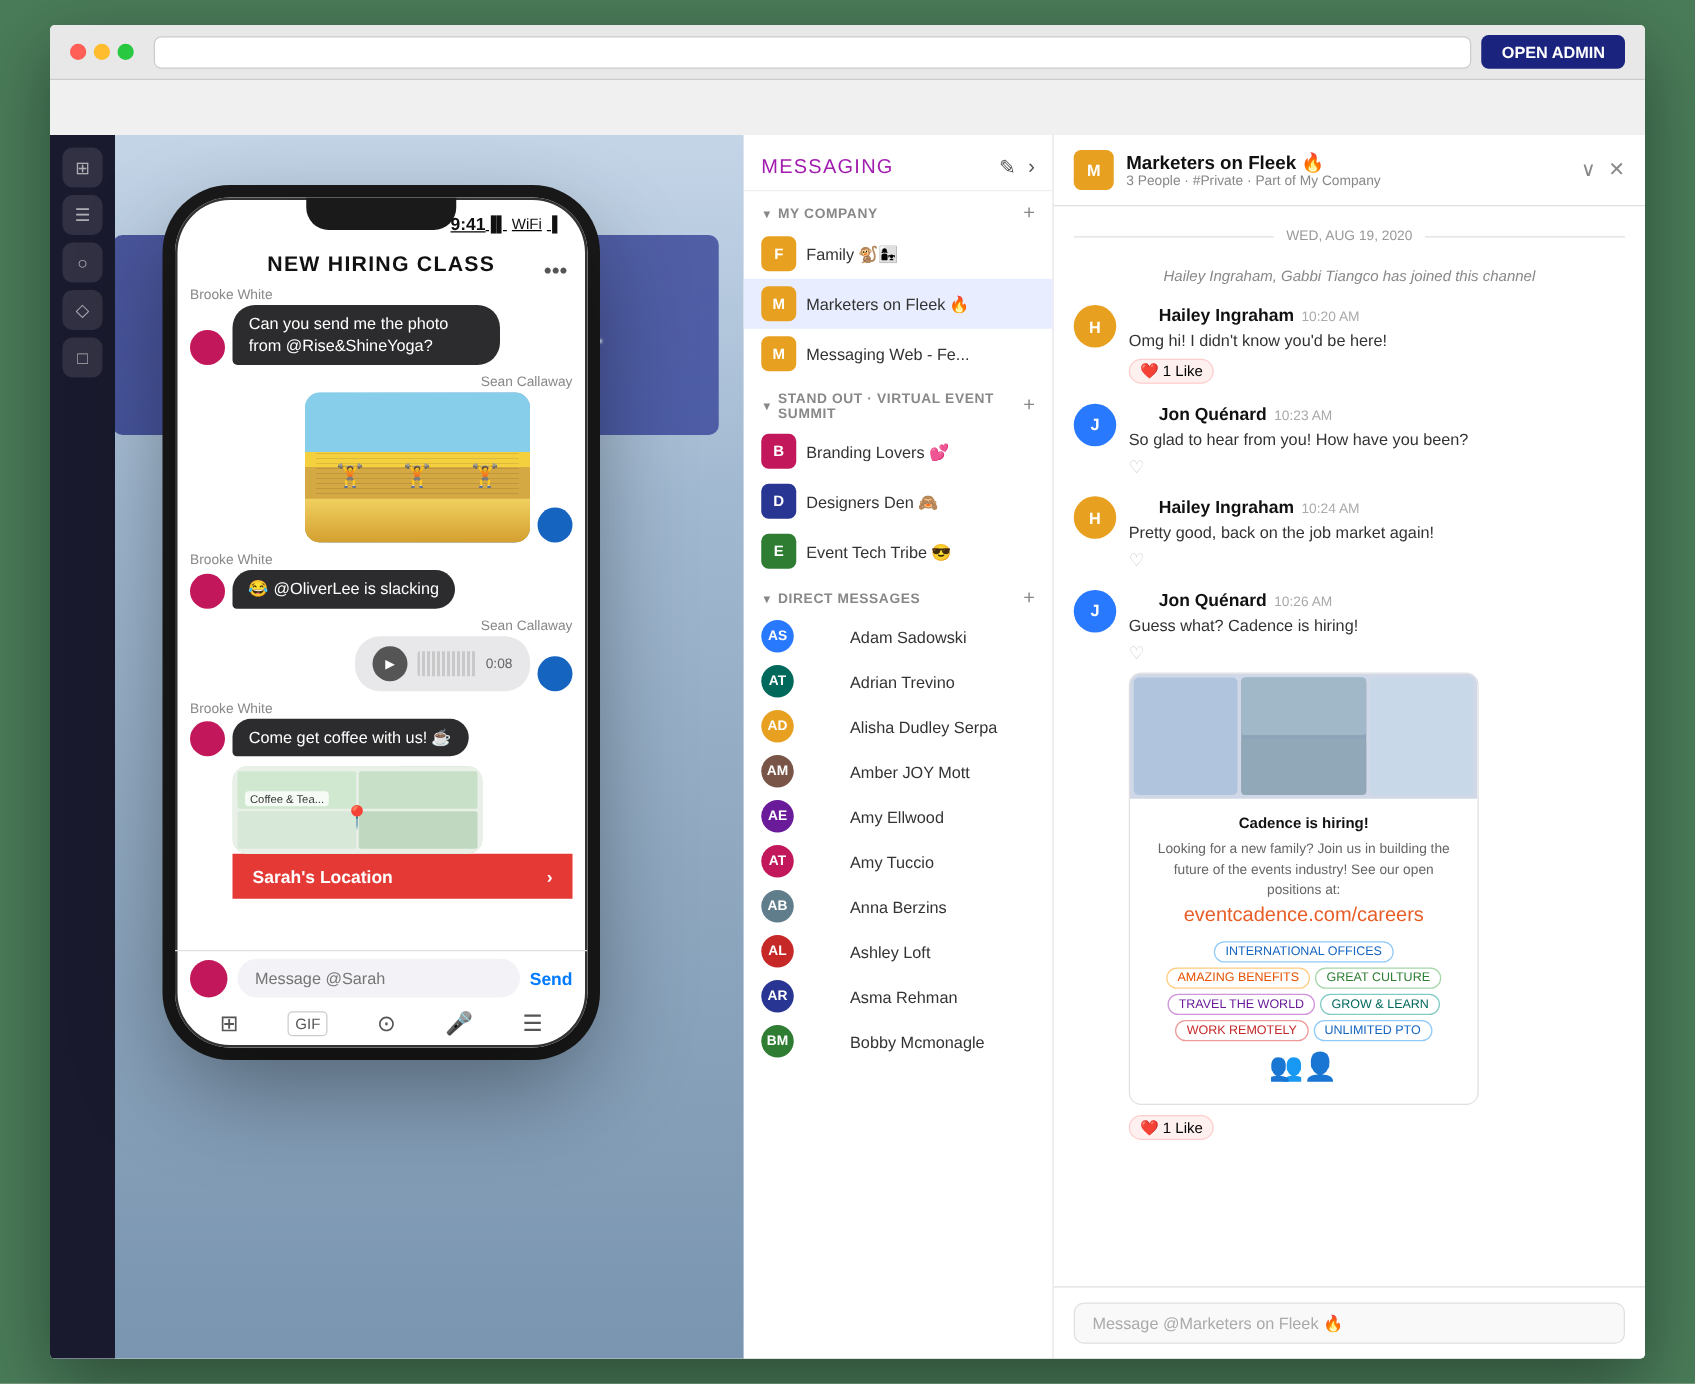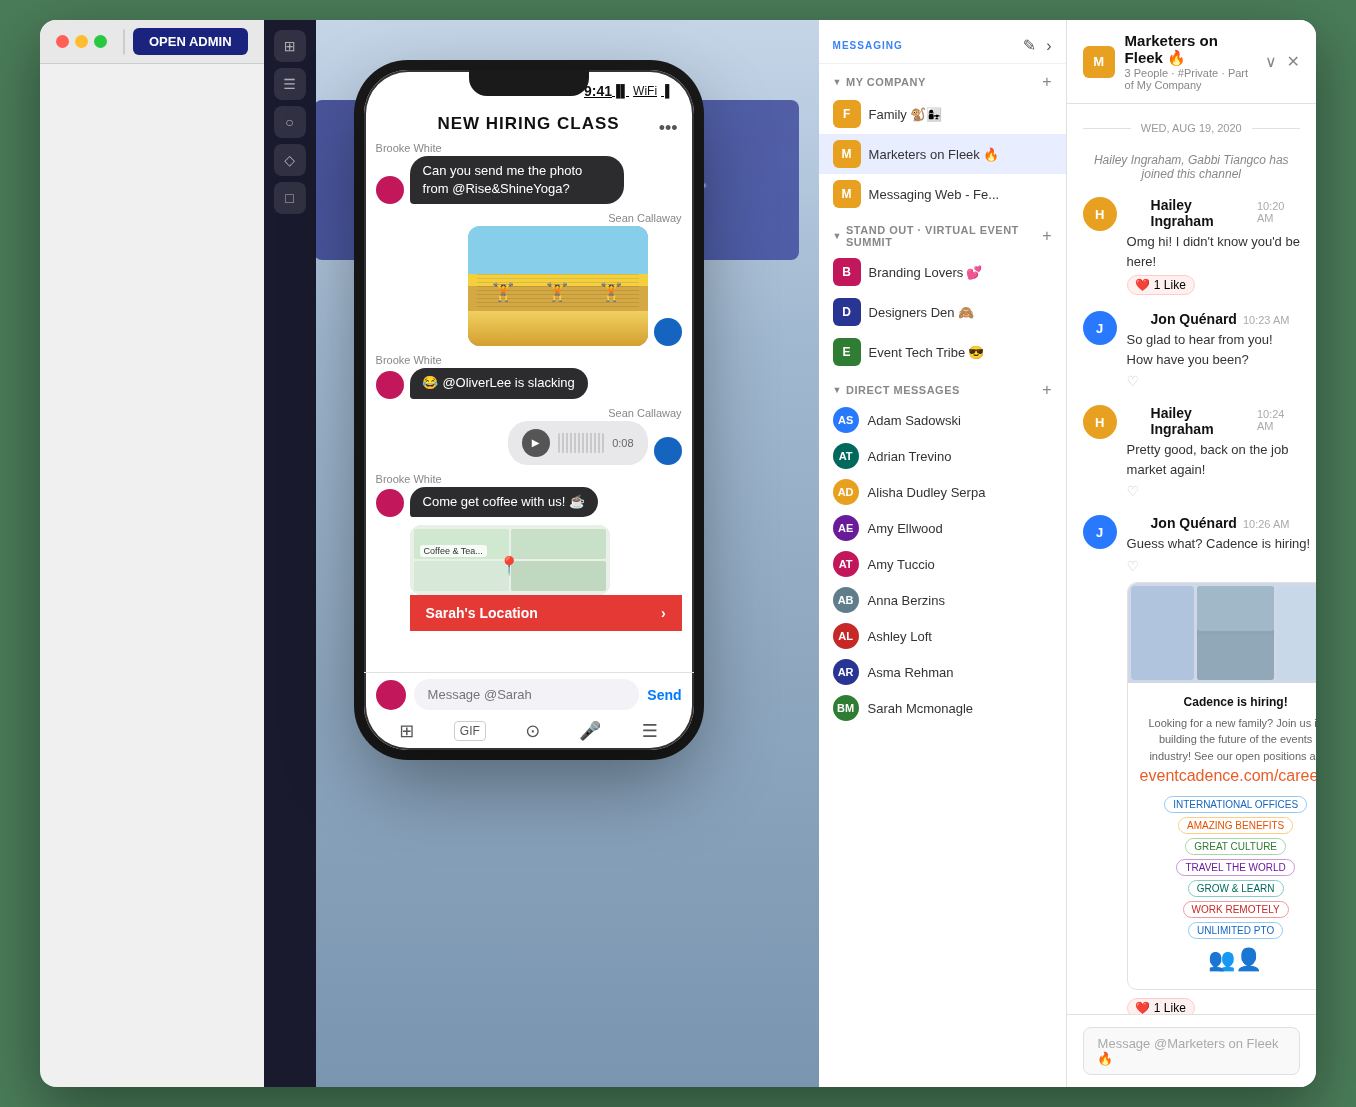--- a/index.html
+++ b/index.html
@@ -13,25 +13,26 @@
     }
 
     
     .browser-window {
       position: absolute;
       top: 20px;
       left: 40px;
       right: 40px;
       bottom: 20px;
       background: #f0f0f0;
-      border-radius: 16px;
+      border-radius: 4px;
       box-shadow: 0 20px 60px rgba(0,0,0,0.4);
       overflow: hidden;
       display: flex;
-      flex-direction: row;
+      flex-direction: column;
+      gap: 44px;
     }
 
     .browser-toolbar {
       background: #e8e8e8;
       height: 44px;
       display: flex;
       align-items: center;
       padding: 0 16px;
       gap: 8px;
       border-bottom: 1px solid #ccc;
@@ -153,24 +154,24 @@
 
     .messaging-header {
       padding: 16px 14px 8px;
       display: flex;
       align-items: center;
       justify-content: space-between;
       border-bottom: 1px solid #f0f0f0;
     }
 
     .messaging-title {
-      font-size: 10px;
-      font-weight: 700;
+      font-size: 16px;
+      font-weight: 400;
       letter-spacing: 1px;
-      color: #3b82f6;
+      color: #a21caf;
     }
 
     .messaging-icons {
       display: flex;
       gap: 10px;
       align-items: center;
     }
 
     .msg-icon-btn {
       color: #555;
@@ -276,20 +277,21 @@
       align-items: center;
       justify-content: center;
       font-size: 11px;
       font-weight: 600;
       color: white;
     }
 
     .dm-name {
       font-size: 13px;
       color: #333;
+      margin-left: 36px;
     }
 
     
     .chat-panel {
       position: absolute;
       top: 0;
       left: 803px;
       right: 0;
       bottom: 0;
       background: white;
@@ -929,20 +931,24 @@
         </div>
         <div class="dm-item">
           <div class="dm-avatar av-teal">AT</div>
           <span class="dm-name">Adrian Trevino</span>
         </div>
         <div class="dm-item">
           <div class="dm-avatar av-orange">AD</div>
           <span class="dm-name">Alisha Dudley Serpa</span>
         </div>
         <div class="dm-item">
+          <div class="dm-avatar av-brown">AM</div>
+          <span class="dm-name">Amber JOY Mott</span>
+        </div>
+        <div class="dm-item">
           <div class="dm-avatar av-purple">AE</div>
           <span class="dm-name">Amy Ellwood</span>
         </div>
         <div class="dm-item">
           <div class="dm-avatar av-pink">AT</div>
           <span class="dm-name">Amy Tuccio</span>
         </div>
         <div class="dm-item">
           <div class="dm-avatar av-gray">AB</div>
           <span class="dm-name">Anna Berzins</span>
@@ -950,21 +956,21 @@
         <div class="dm-item">
           <div class="dm-avatar av-red">AL</div>
           <span class="dm-name">Ashley Loft</span>
         </div>
         <div class="dm-item">
           <div class="dm-avatar av-indigo">AR</div>
           <span class="dm-name">Asma Rehman</span>
         </div>
         <div class="dm-item">
           <div class="dm-avatar av-green">BM</div>
-          <span class="dm-name">Sarah Mcmonagle</span>
+          <span class="dm-name">Bobby Mcmonagle</span>
         </div>
       </div>
     </div>
 
     <div class="chat-panel">
 
       <div class="chat-header">
         <div class="chat-header-avatar av-orange">M</div>
         <div class="chat-header-info">
           <div class="chat-header-name">Marketers on Fleek 🔥</div>

